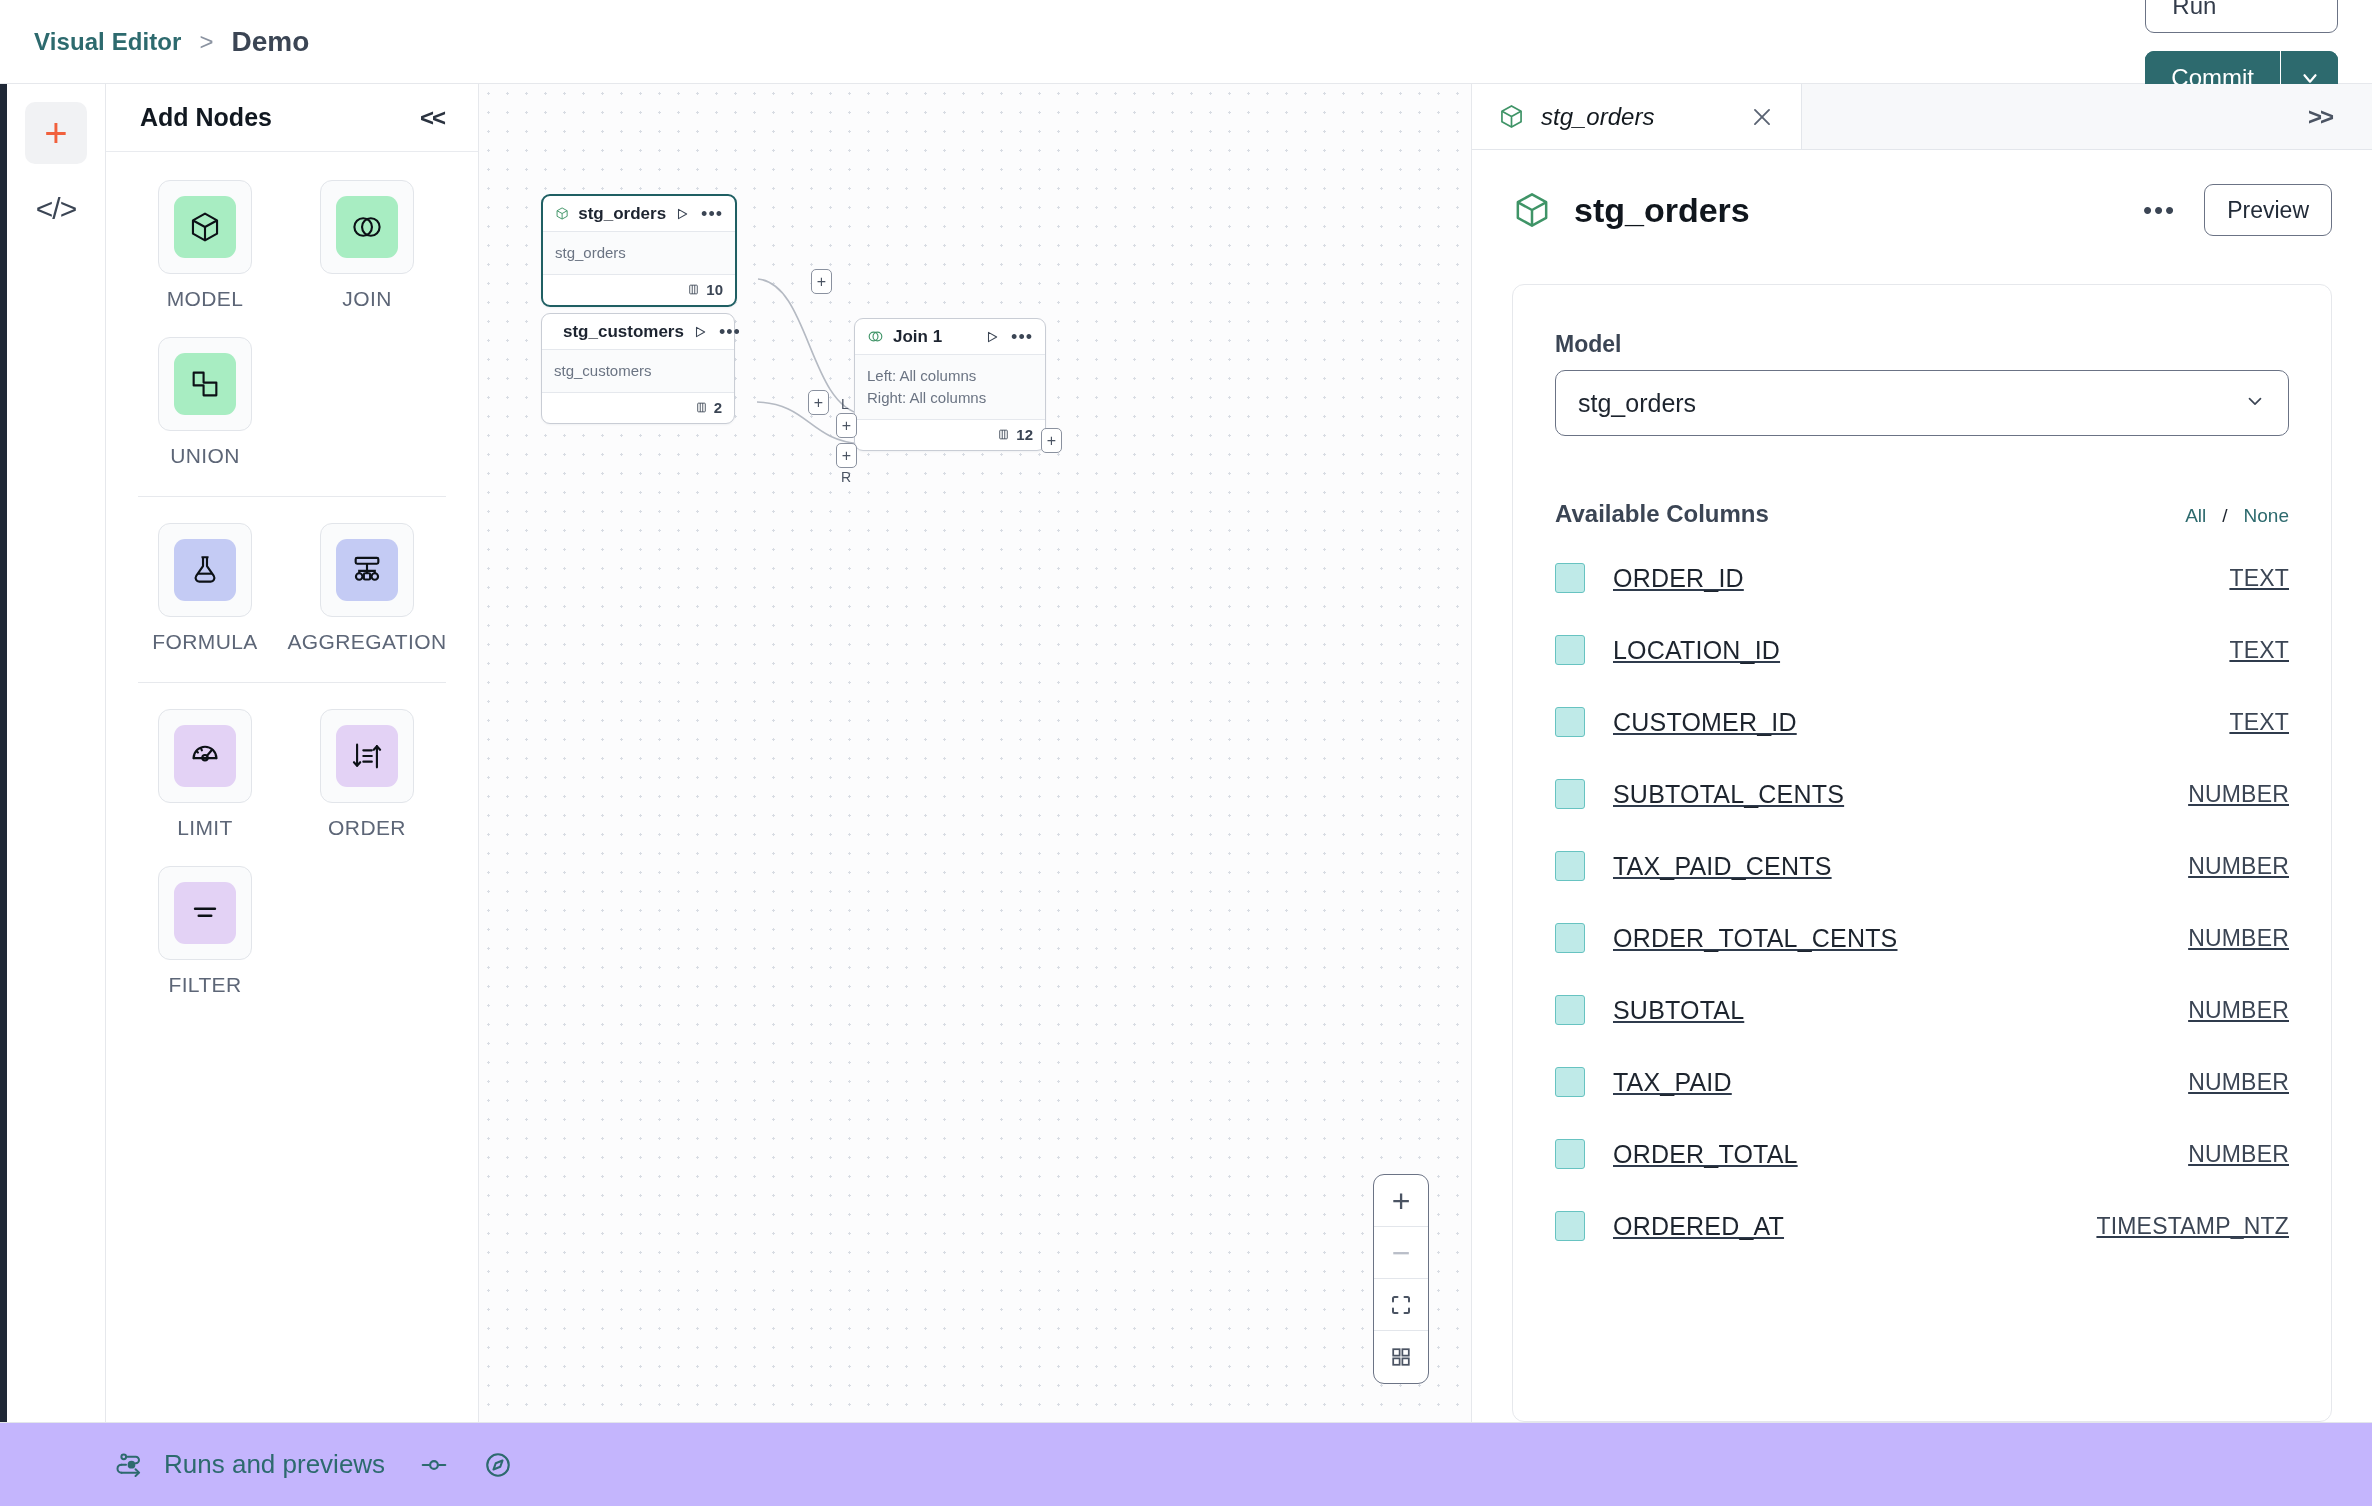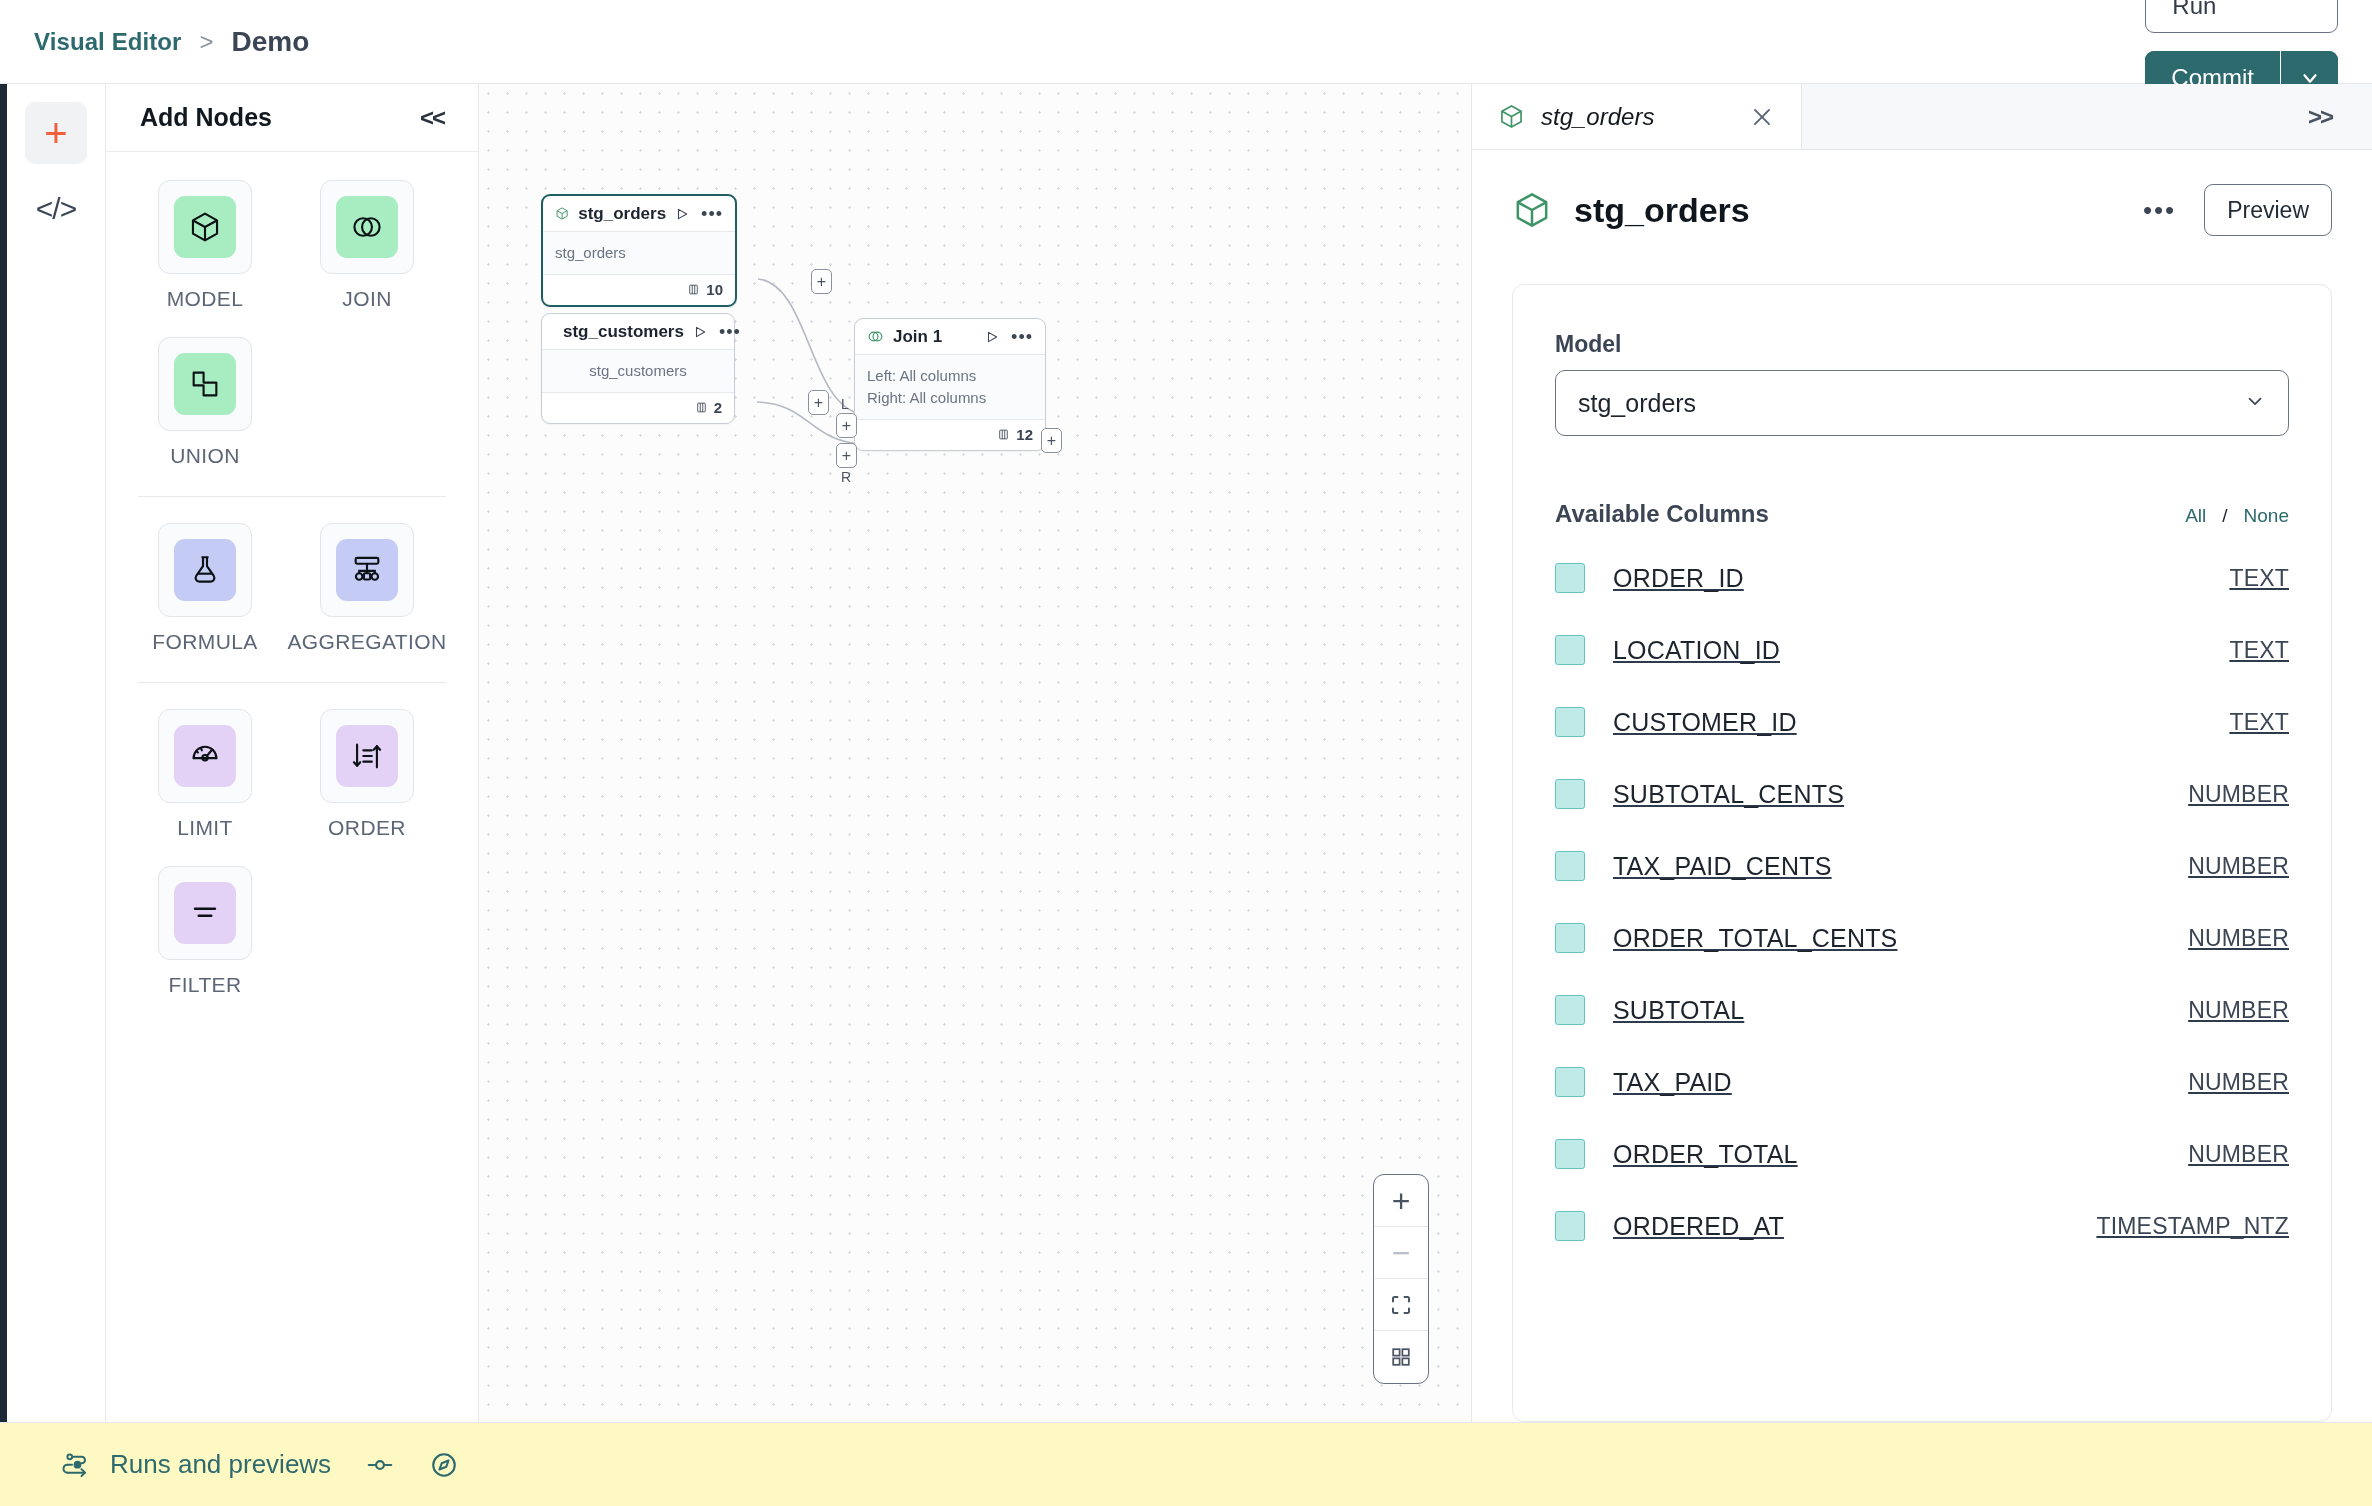--- a/index.html
+++ b/index.html
@@ -175,22 +175,22 @@
   .cols-slash { color: #1d242e; }
 
   .cols-list { overflow: hidden; flex: 1; min-height: 0; text-decoration: underline; }
   .col-row { display: flex; align-items: center; height: 72px; gap: 28px; }
   .col-check { width: 30px; height: 30px; border: 1.5px solid #67c3c1; background: #bfeae8; border-radius: 3px; cursor: pointer; }
   .col-name { font-size: 25px; color: #1d242e; letter-spacing: .2px; }
   .col-type { margin-left: auto; font-size: 23px; color: #3b4554; letter-spacing: .2px; }
 
   
   .bottombar {
-    height: 84px; min-height: 84px; background: #fef9c3; border-top: 1px solid #e3e6eb;
-    display: flex; align-items: center; padding-left: 62px; gap: 34px;
+    height: 84px; min-height: 84px; background: #c4b5fd; border-top: 1px solid #e3e6eb;
+    display: flex; align-items: center; padding-left: 116px; gap: 34px;
   }
   .bb-item { display: flex; align-items: center; gap: 18px; cursor: pointer; }
   .bb-label { font-size: 26px; color: #2d6a6e; }
   .bb-icon { color: #2d6a6e; display: flex; }
 </style>
 </head>
 <body>
 
 <div class="app">
 
@@ -370,21 +370,21 @@
         <div class="fn-foot">
           <svg width="13" height="13" viewBox="0 0 24 24" fill="none" stroke="#3b4554" stroke-width="1.6">
               <rect x="5" y="4" width="14" height="16" rx="1.4"></rect>
               <path d="M9.7 4v16M14.3 4v16"></path>
             </svg>
           <span class="fn-cols">10</span>
         </div>
         <div class="port" style="left:268px; top:73px;">+</div>
       </div>
 
-      <div class="flow-node" style="left:62px; top:229px; width:194px;text-align:center;">
+      <div class="flow-node" style="left:62px; top:229px; width:194px;">
         <div class="fn-head">
           <svg width="17" height="17" viewBox="0 0 24 24" fill="none" stroke="#3f9467" stroke-width="1.6" stroke-linejoin="round">
               <path d="M12 2.6 20.5 7.3v9.4L12 21.4 3.5 16.7V7.3z"></path>
               <path d="M3.6 7.4 12 12l8.4-4.6M12 12v9.3"></path>
             </svg>
           <span class="fn-title">stg_customers</span>
           <span class="fn-head-actions">
             <span class="fn-play">
                 <svg width="14" height="14" viewBox="0 0 24 24" fill="none" stroke="currentColor" stroke-width="1.8" stroke-linejoin="round">
                   <polygon points="6 4 20 12 6 20"></polygon>

